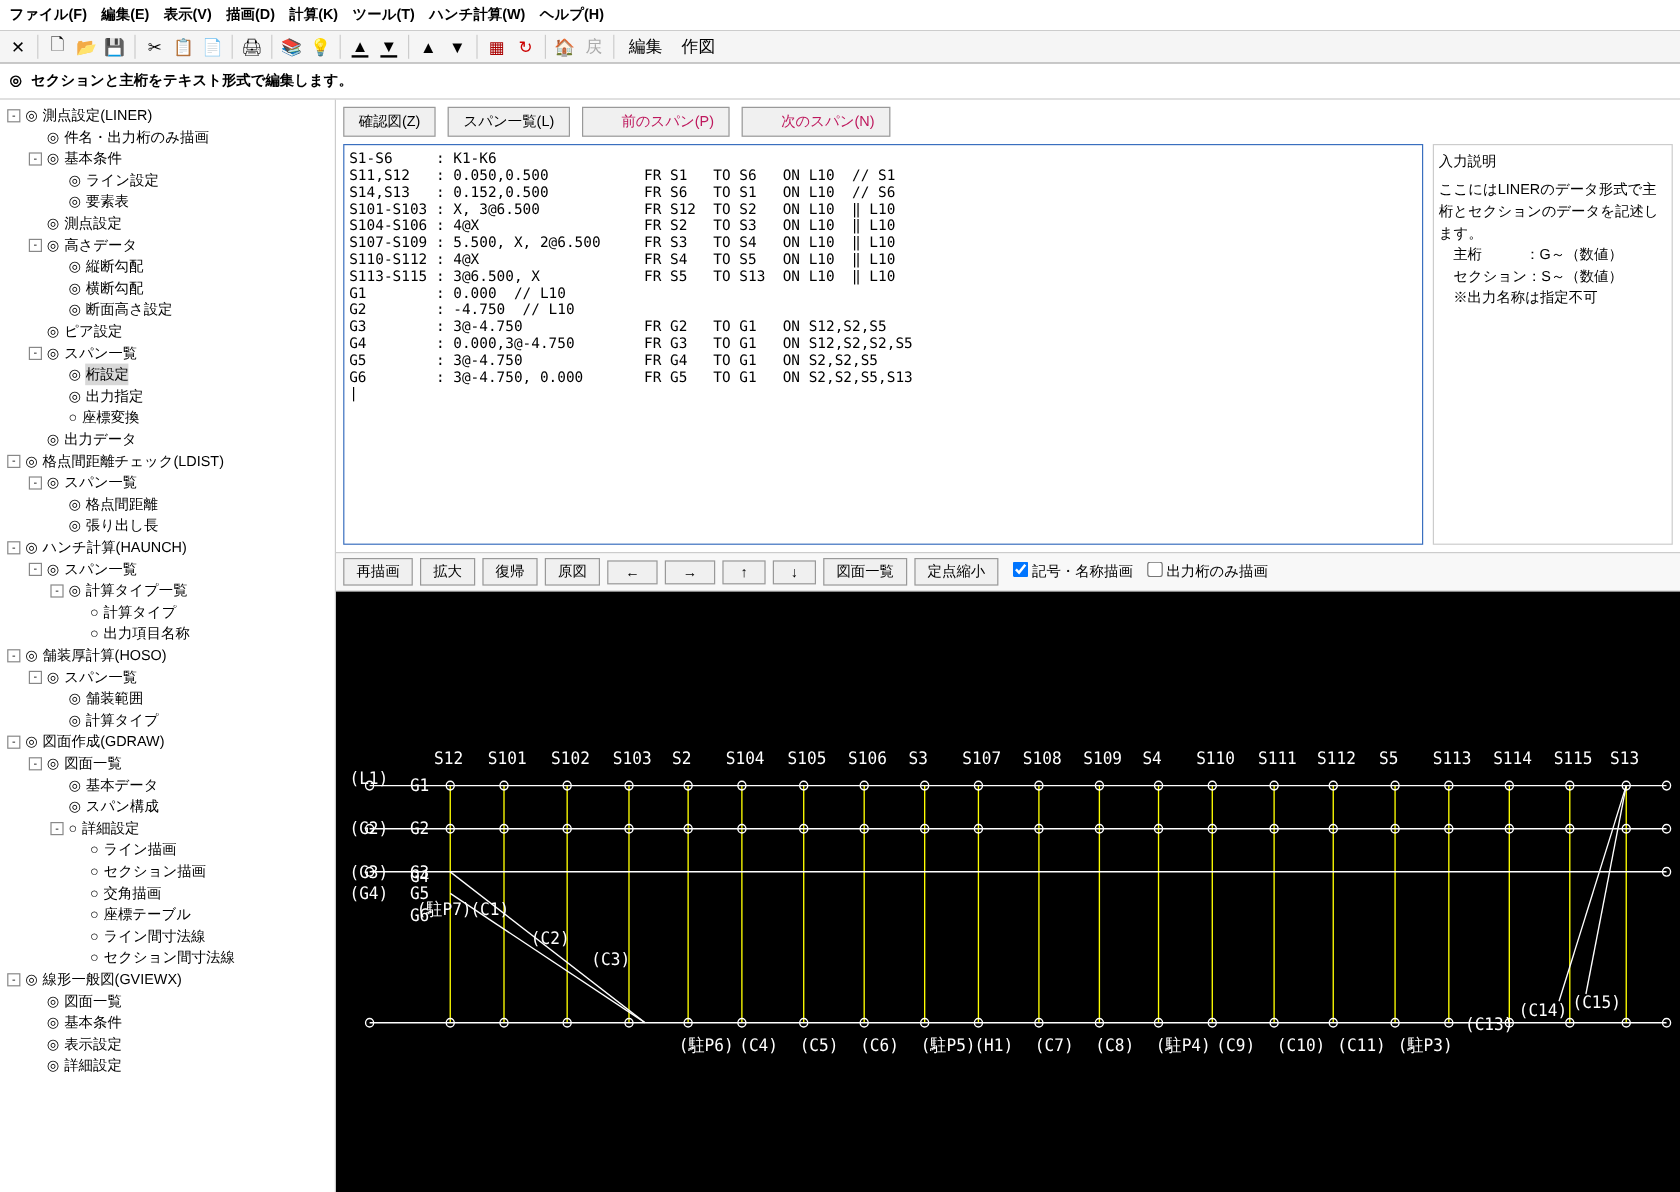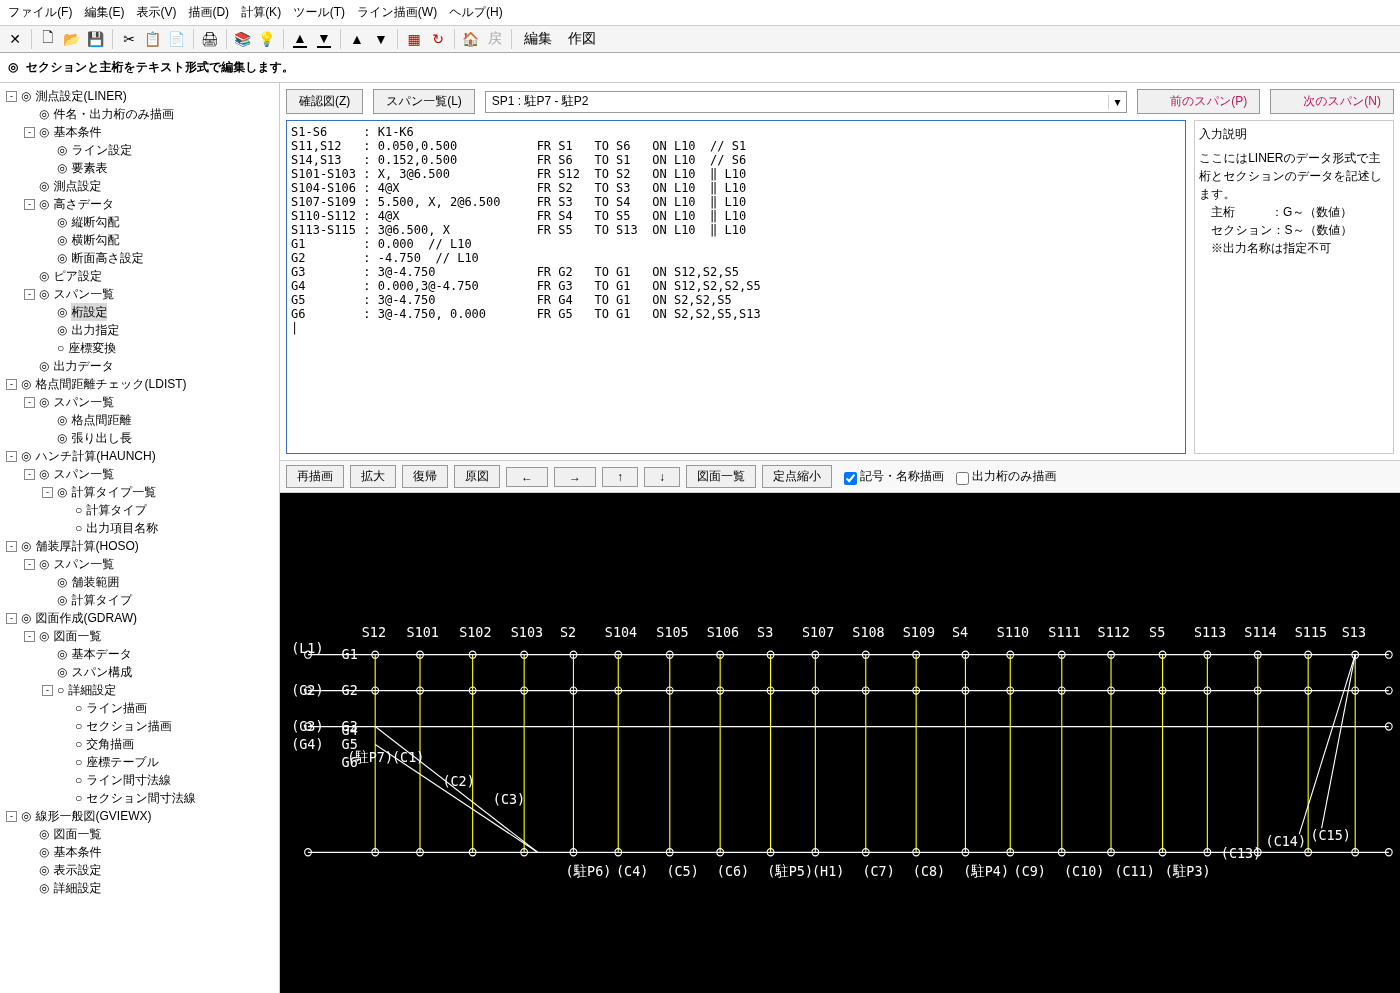--- a/index.html
+++ b/index.html
@@ -1,18 +1,18 @@
 <!DOCTYPE html>
 <html><head>
 <meta charset="utf-8">
 <style>
 * { box-sizing: border-box; margin: 0; padding: 0; }
 body { font-family: "MS PGothic","Meiryo",sans-serif; font-size: 12px; background: #fff; color: #000; overflow: hidden; }
 .menubar { display: flex; gap: 12px; padding: 4px 8px; border-bottom: 1px solid #ccc; }
-.menubar span { cursor: default; }
+.menubar span { cursor: default; font-weight: bold; }
 .toolbar { display: flex; align-items: center; gap: 2px; padding: 2px 4px; border-bottom: 1px solid #aaa; background: #f5f5f5; }
 .toolbar .tbtn { width: 22px; height: 22px; display: flex; align-items: center; justify-content: center; border: 1px solid transparent; font-size: 14px; cursor: pointer; }
 .toolbar .sep { width: 1px; height: 20px; background: #ccc; margin: 0 3px; }
 .statusline { padding: 6px 8px; border-bottom: 1px solid #ccc; font-weight: bold; }
 .statusline .tgt { margin-right: 4px; }
 .maincols { display: flex; height: calc(993px - 80px); }
 .leftpane { width: 280px; border-right: 1px solid #ccc; overflow-y: auto; overflow-x: auto; position: relative; }
 .tree { padding: 4px; font-size: 12px; line-height: 18px; white-space: nowrap; }
 .tree .row { display: flex; align-items: center; gap: 2px; cursor: default; }
 .tree .indent { display: inline-block; }
@@ -28,40 +28,40 @@
 .combo .arrow { width: 18px; text-align: center; border-left: 1px solid #ccc; cursor: pointer; }
 .midrow { display: flex; gap: 8px; padding: 0 6px 6px 6px; height: 340px; }
 .sidebtns { display: flex; flex-direction: column; gap: 14px; width: 110px; padding-top: 10px; }
 .textarea-wrap { flex: 1; }
 textarea.code { width: 100%; height: 100%; border: 1px solid #3a6fbf; font-family: "MS Gothic",monospace; font-size: 12px; padding: 4px; resize: none; white-space: pre; overflow: auto; line-height: 14px; }
 .help { width: 200px; border: 1px solid #ccc; padding: 4px; font-size: 12px; line-height: 1.5; }
 .help .title { font-weight: normal; margin-bottom: 6px; }
 .viewtb { display: flex; align-items: center; gap: 6px; padding: 4px 6px; border-top: 1px solid #ccc; border-bottom: 1px solid #ccc; background: #f8f8f8; }
 .viewtb .btn { padding: 2px 10px; }
 .viewtb .arrowbtn { padding: 2px 14px; }
-.chk { display: flex; align-items: flex-end; gap: 3px; margin-left: 6px; }
+.chk { display: flex; align-items: flex-start; gap: 3px; margin-left: 6px; }
 .canvaswrap { flex: 1; background: #000; position: relative; overflow: hidden; }
 svg.draw { position: absolute; inset: 0; width: 100%; height: 100%; }
 svg.draw text { font-family: "MS Gothic",monospace; font-size: 12px; fill: #fff; }
 svg.draw .yellow { stroke: #ffff00; }
 svg.draw .white { stroke: #ffffff; }
 svg.draw line { stroke-width: 1; }
 svg.draw circle { fill: none; stroke-width: 1; }
 </style>
 </head>
 <body>
 
 <div class="menubar">
   <span>ファイル(F)</span>
   <span>編集(E)</span>
   <span>表示(V)</span>
   <span>描画(D)</span>
   <span>計算(K)</span>
   <span>ツール(T)</span>
-  <span>ライン描画(W)</span>
+  <span>ハンチ計算(W)</span>
   <span>ヘルプ(H)</span>
 </div>
 
 <div class="toolbar">
   <div class="tbtn">✕</div>
   <div class="sep"></div>
   <div class="tbtn">🗋</div>
   <div class="tbtn" style="color:#c90">📂</div>
   <div class="tbtn" style="color:#049">💾</div>
   <div class="sep"></div>
@@ -374,24 +374,20 @@
           <span>詳細設定</span>
         </div>
       </div>
   </div>
 
   <div class="rightpane">
 
     <div class="toprow">
       <button class="btn">確認図(Z)</button>
       <button class="btn">スパン一覧(L)</button>
-      <div class="combo">
-        <div class="val">SP1   : 駐P7 - 駐P2</div>
-        <div class="arrow">▾</div>
-      </div>
       <button class="btn disabled">前のスパン(P)</button>
       <button class="btn disabled">次のスパン(N)</button>
     </div>
 
     <div class="midrow">
       <div class="textarea-wrap">
         <textarea class="code" id="codearea" spellcheck="false" style="">S1-S6     : K1-K6
 S11,S12   : 0.050,0.500           FR S1   TO S6   ON L10  // S1
 S14,S13   : 0.152,0.500           FR S6   TO S1   ON L10  // S6
 S101-S103 : X, 3@6.500            FR S12  TO S2   ON L10  ‖ L10

